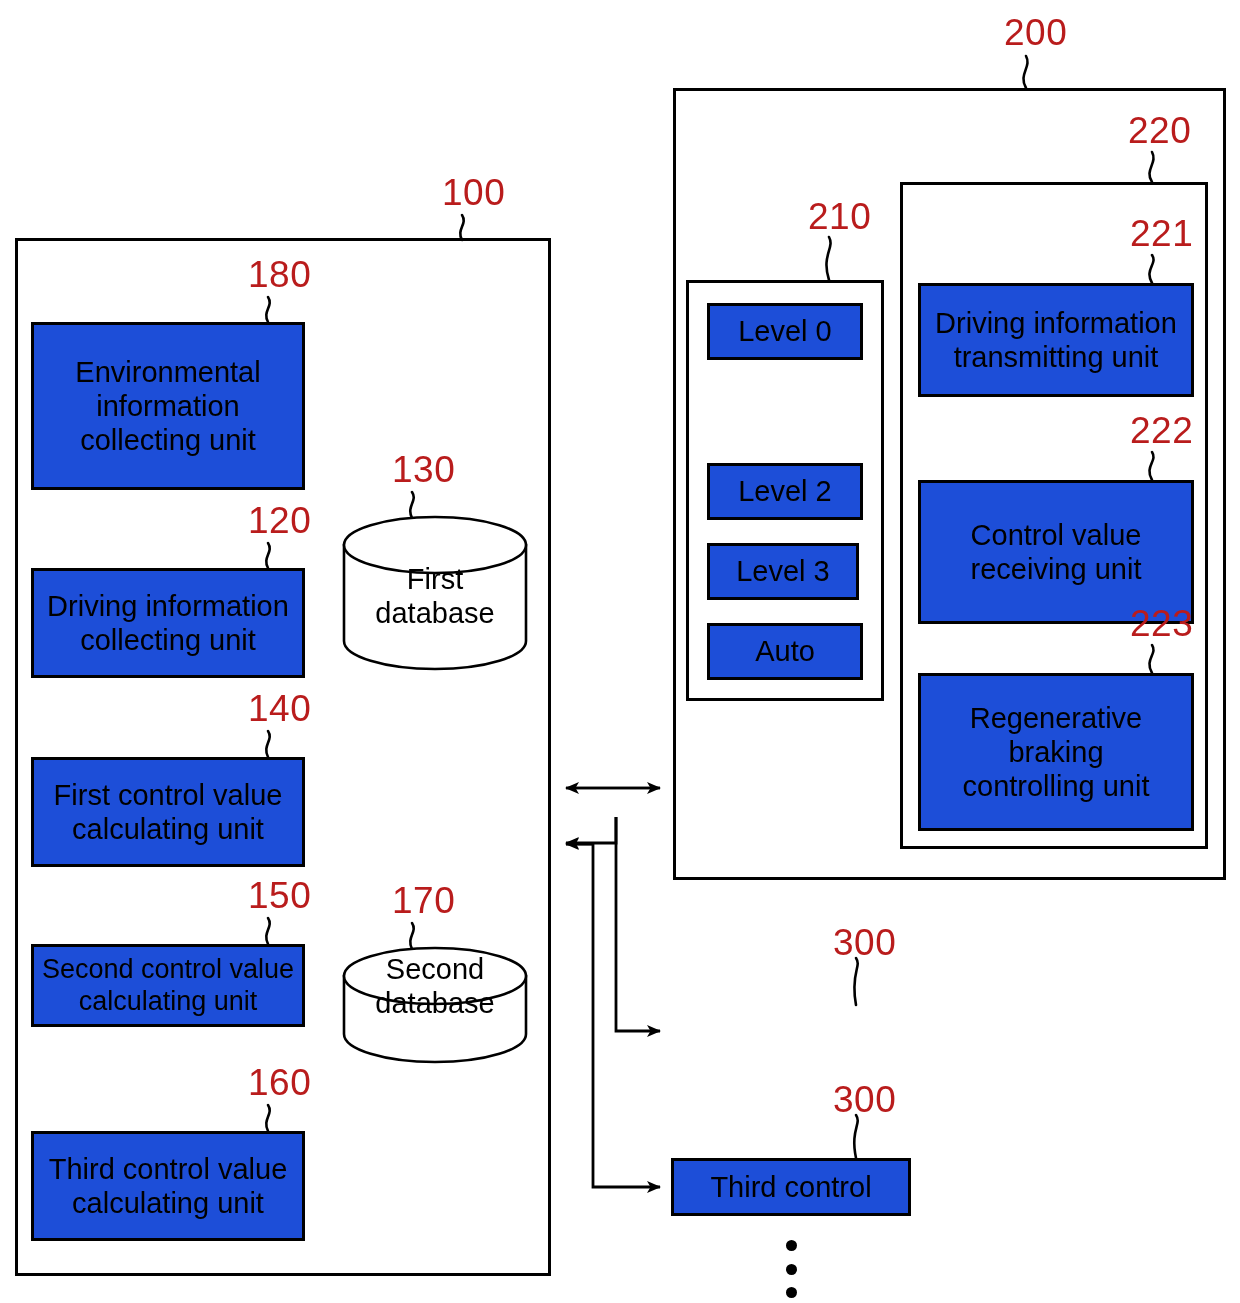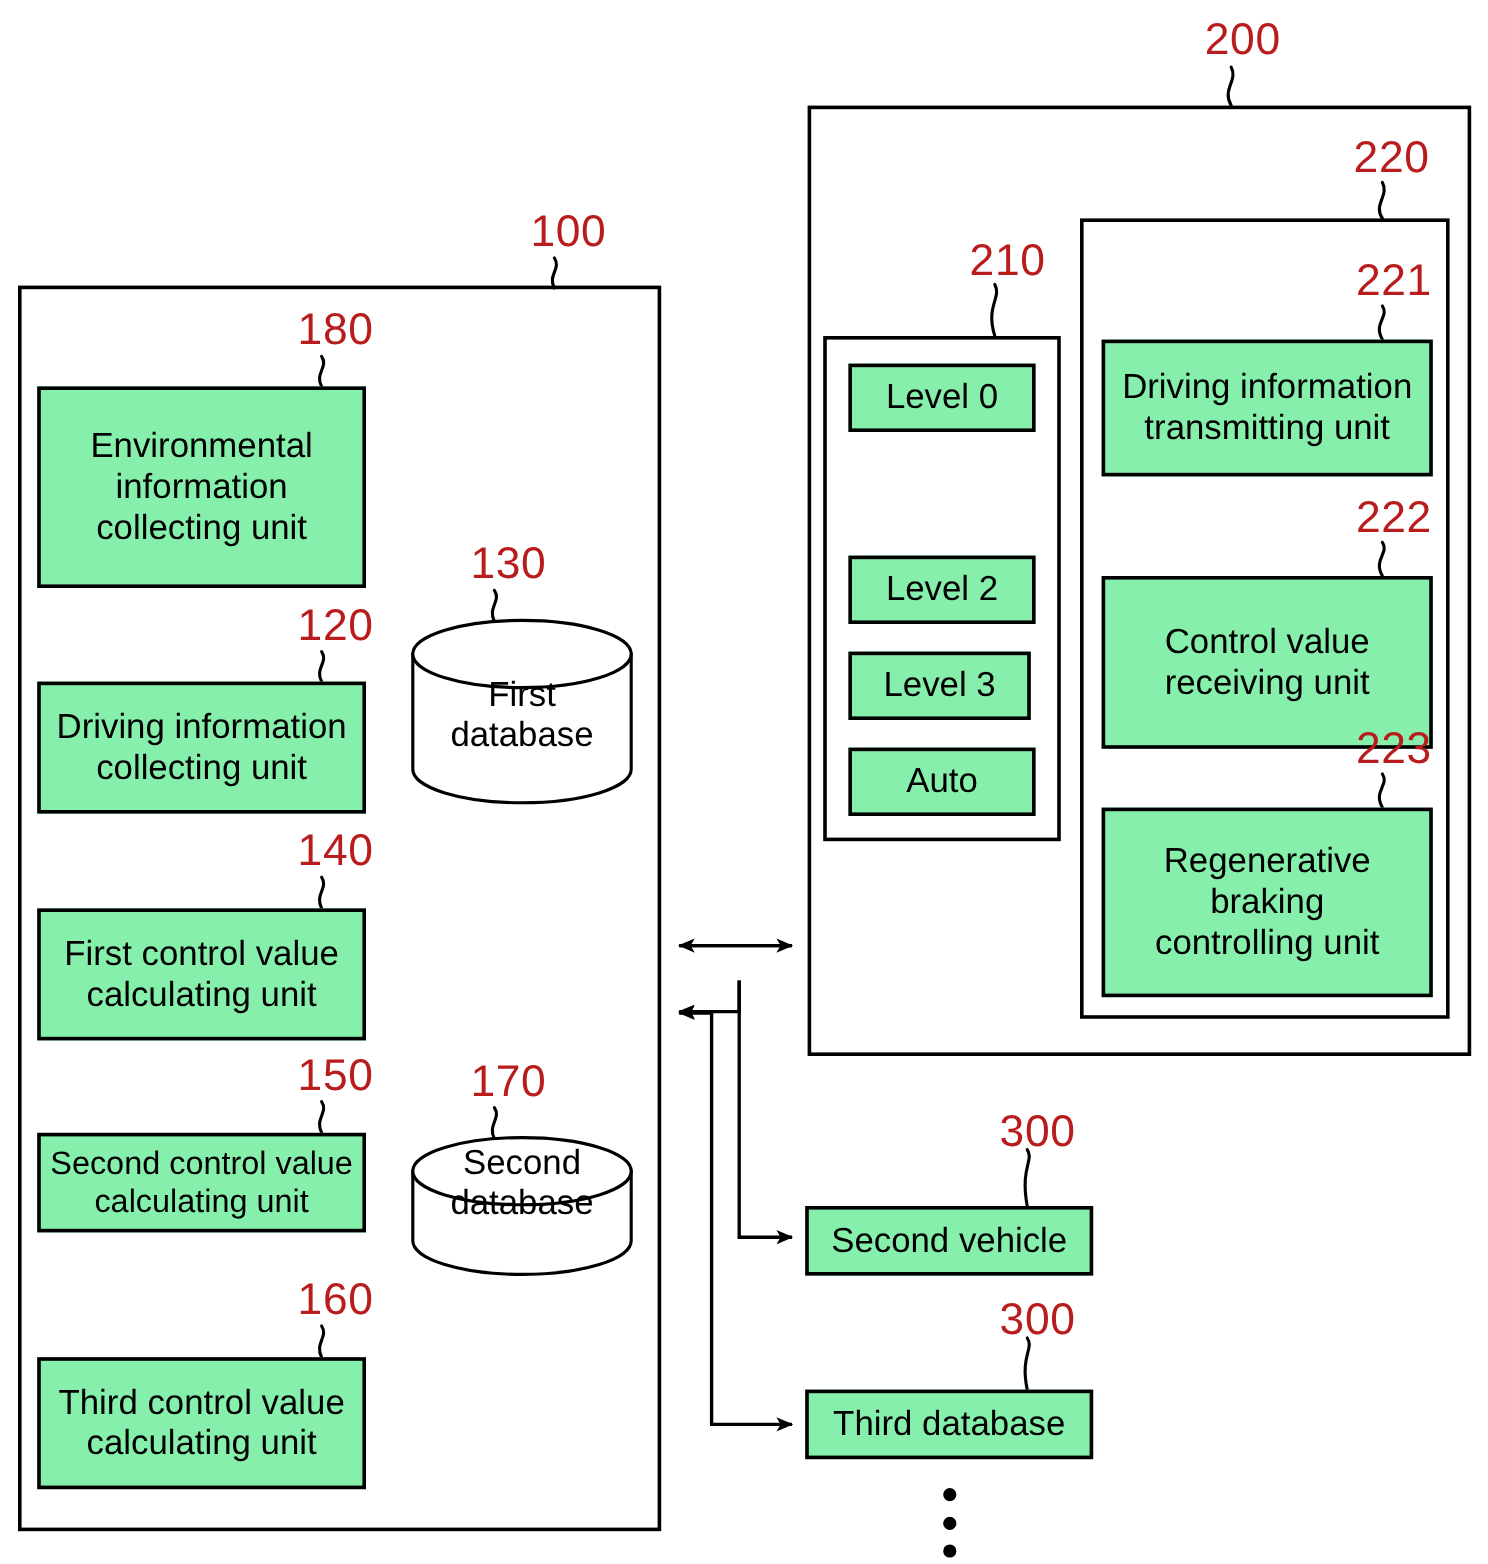--- a/index.html
+++ b/index.html
@@ -26,21 +26,21 @@
     height: 1303px;
     pointer-events: none;
   }
   .node {
     position: absolute;
     box-sizing: border-box;
     display: flex;
     align-items: center;
     justify-content: center;
     text-align: center;
-    background: #86efac;
+    background: #1d4ed8;
     border: 3px solid #000000;
     line-height: 1.18;
   }
   .outer {
     background: transparent;
   }
   .refnum {
     position: absolute;
     font-size: 37px;
     letter-spacing: 0.5px;
@@ -202,24 +202,23 @@
 
   <div class="node" style="left:918px; top:480px; width:276px; height:144px; font-size:29px; white-space:pre-line;">Control value
 receiving unit</div>
   <div class="refnum" style="left:1130px; top:410px;">222</div>
 
   <div class="node" style="left:918px; top:673px; width:276px; height:158px; font-size:29px; white-space:pre-line;">Regenerative
 braking
 controlling unit</div>
   <div class="refnum" style="left:1130px; top:603px;">223</div>
 
-  <div class="node" style="left:671px; top:1005px; width:240px; height:58px; font-size:29px;">Second vehicle</div>
   <div class="refnum" style="left:833px; top:922px;">300</div>
 
-  <div class="node" style="left:671px; top:1158px; width:240px; height:58px; font-size:29px;">Third database</div>
+  <div class="node" style="left:671px; top:1158px; width:240px; height:58px; font-size:29px;">Third control</div>
   <div class="refnum" style="left:833px; top:1079px;">300</div>
 
   <div class="dots" style="left:785px; top:1240px; width:12px; height:58px;">
     <span></span>
       <span></span>
       <span></span>
   </div>
 
 </div>
 

